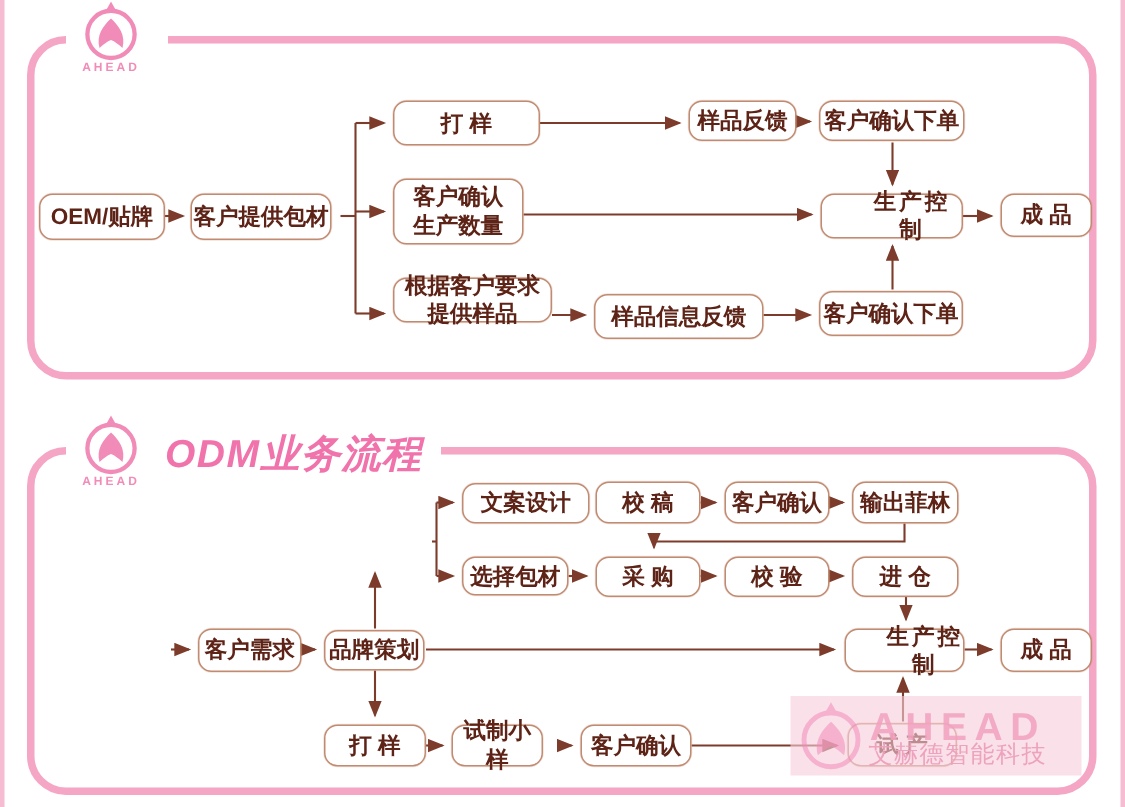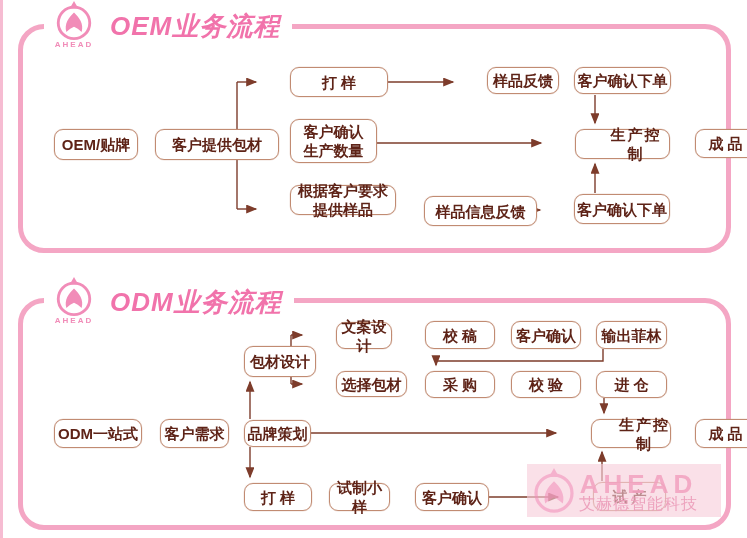--- a/index.html
+++ b/index.html
@@ -22,21 +22,21 @@
   .panel-title{font-size:26px;font-weight:bold;font-style:italic;color:#f173ab;
                margin-left:10px;margin-top:9px;letter-spacing:1px;white-space:nowrap;}
 
   .connectors{position:absolute;left:0;top:0;z-index:1;}
 
   .node{position:absolute;box-sizing:border-box;background:#ffffff;
         border:1.5px solid #c18b72;border-radius:9px;
         box-shadow:inset 0 0 0 1px rgba(255,255,255,0.85), 0 0 0 0.5px rgba(193,139,114,0.25);
         color:#5e2317;font-weight:bold;font-size:15px;line-height:19px;
         display:flex;align-items:center;justify-content:center;text-align:center;
-        white-space:pre-line;z-index:2;margin-left:28px;}
+        white-space:pre-line;z-index:2;}
   .sp{letter-spacing:2px;padding-left:27px;}
 
   .watermark{position:absolute;left:527px;top:464px;width:194px;height:53px;
              background:rgba(247,205,218,0.62);z-index:6;pointer-events:none;
              display:flex;align-items:center;padding:2px 4px;box-sizing:border-box;}
   .wm-col{display:flex;flex-direction:column;align-items:center;margin-left:2px;}
   .wm-brand{font-size:26px;font-weight:bold;letter-spacing:5px;color:rgba(241,160,190,0.85);line-height:26px;}
   .wm-caption{font-size:16px;font-weight:normal;letter-spacing:1px;color:rgba(236,158,186,0.95);line-height:13px;}
 </style>
 </head>
@@ -63,21 +63,20 @@
   <div class="frame frame1"></div>
   <div class="frame frame2"></div>
 
   <div class="panel-header header1">
     <div class="logo-block">
       <svg width="42" height="42" viewBox="0 0 40 44">
           <use href="#ahead-mark"></use>
         </svg>
       <div class="logo-caption">AHEAD</div>
     </div>
-    <div class="panel-title">OEM业务流程</div>
   </div>
 
   <div class="panel-header header2">
     <div class="logo-block">
       <svg width="42" height="42" viewBox="0 0 40 44">
           <use href="#ahead-mark"></use>
         </svg>
       <div class="logo-caption">AHEAD</div>
     </div>
     <div class="panel-title">ODM业务流程</div>
@@ -120,38 +119,36 @@
       <path d="M250,447 L250,477" marker-end="url(#arrowhead)"></path>
       <path d="M284,497 L295,497" marker-end="url(#arrowhead)"></path>
       <path d="M375,497 L381,497" marker-end="url(#arrowhead)"></path>
       <path d="M461,497 L558,497" marker-end="url(#arrowhead)"></path>
       <path d="M602,481 L602,452" marker-end="url(#arrowhead)"></path>
       <path d="M643,433 L661,433" marker-end="url(#arrowhead)"></path>
     </g>
   </svg>
 
   <div class="node" style="left:26px;top:129px;width:84px;height:31px;">OEM/贴牌</div>
-  <div class="node" style="left:127px;top:129px;width:124px;height:31px;">客户提供包材</div>
+  <div class="node" style="left:127px;top:129px;width:94px;height:31px;">客户提供包材</div>
   <div class="node" style="left:262px;top:67px;width:98px;height:30px;">打 样</div>
   <div class="node" style="left:262px;top:119px;width:87px;height:44px;">客户确认
 生产数量</div>
   <div class="node" style="left:262px;top:185px;width:106px;height:30px;">根据客户要求
 提供样品</div>
   <div class="node" style="left:459px;top:67px;width:72px;height:27px;">样品反馈</div>
   <div class="node" style="left:546px;top:67px;width:97px;height:27px;">客户确认下单</div>
   <div class="node" style="left:396px;top:196px;width:113px;height:30px;">样品信息反馈</div>
   <div class="node" style="left:546px;top:194px;width:96px;height:30px;">客户确认下单</div>
   <div class="node sp" style="left:547px;top:129px;width:95px;height:30px;">生产控制</div>
   <div class="node" style="left:667px;top:129px;width:61px;height:29px;">成 品</div>
 
-  <div class="node" style="left:26px;top:419px;width:88px;height:29px;">ODM一站式</div>
   <div class="node" style="left:132px;top:419px;width:69px;height:29px;">客户需求</div>
   <div class="node" style="left:216px;top:420px;width:67px;height:27px;">品牌策划</div>
-  <div class="node" style="left:216px;top:346px;width:72px;height:31px;">包材设计</div>
-  <div class="node" style="left:308px;top:322px;width:56px;height:27px;">文案设计</div>
+  <div class="node" style="left:308px;top:322px;width:85px;height:27px;">文案设计</div>
   <div class="node" style="left:397px;top:321px;width:70px;height:28px;">校 稿</div>
   <div class="node" style="left:308px;top:371px;width:71px;height:26px;">选择包材</div>
   <div class="node" style="left:483px;top:321px;width:70px;height:28px;">客户确认</div>
   <div class="node" style="left:568px;top:321px;width:71px;height:28px;">输出菲林</div>
   <div class="node" style="left:397px;top:371px;width:70px;height:27px;">采 购</div>
   <div class="node" style="left:483px;top:371px;width:70px;height:27px;">校 验</div>
   <div class="node" style="left:568px;top:371px;width:71px;height:27px;">进 仓</div>
   <div class="node sp" style="left:563px;top:419px;width:80px;height:29px;">生产控制</div>
   <div class="node" style="left:667px;top:419px;width:61px;height:29px;">成 品</div>
   <div class="node" style="left:216px;top:483px;width:68px;height:28px;">打 样</div>

